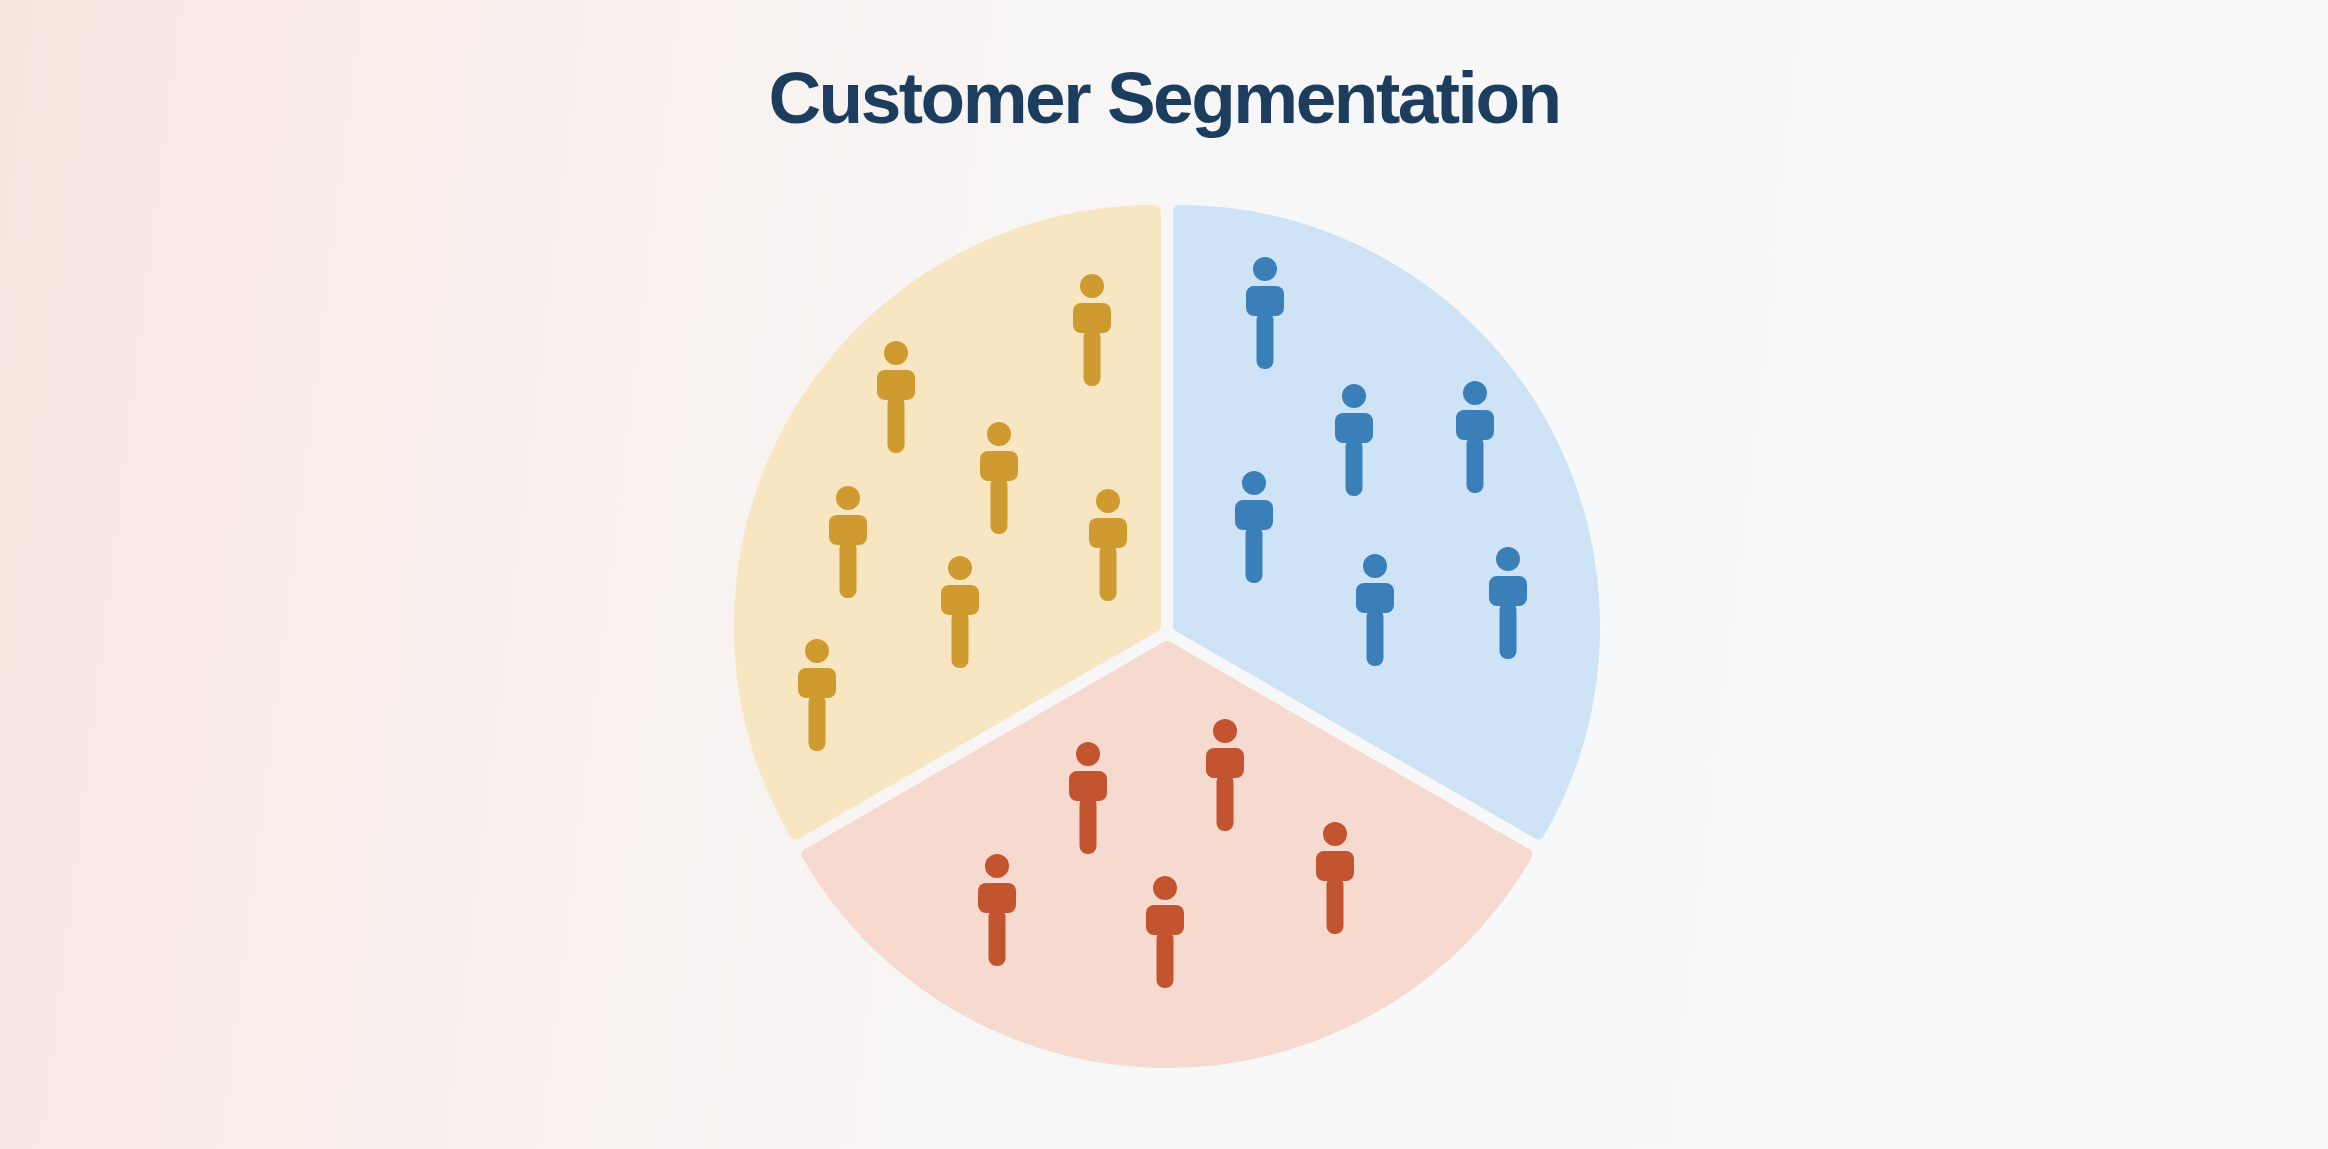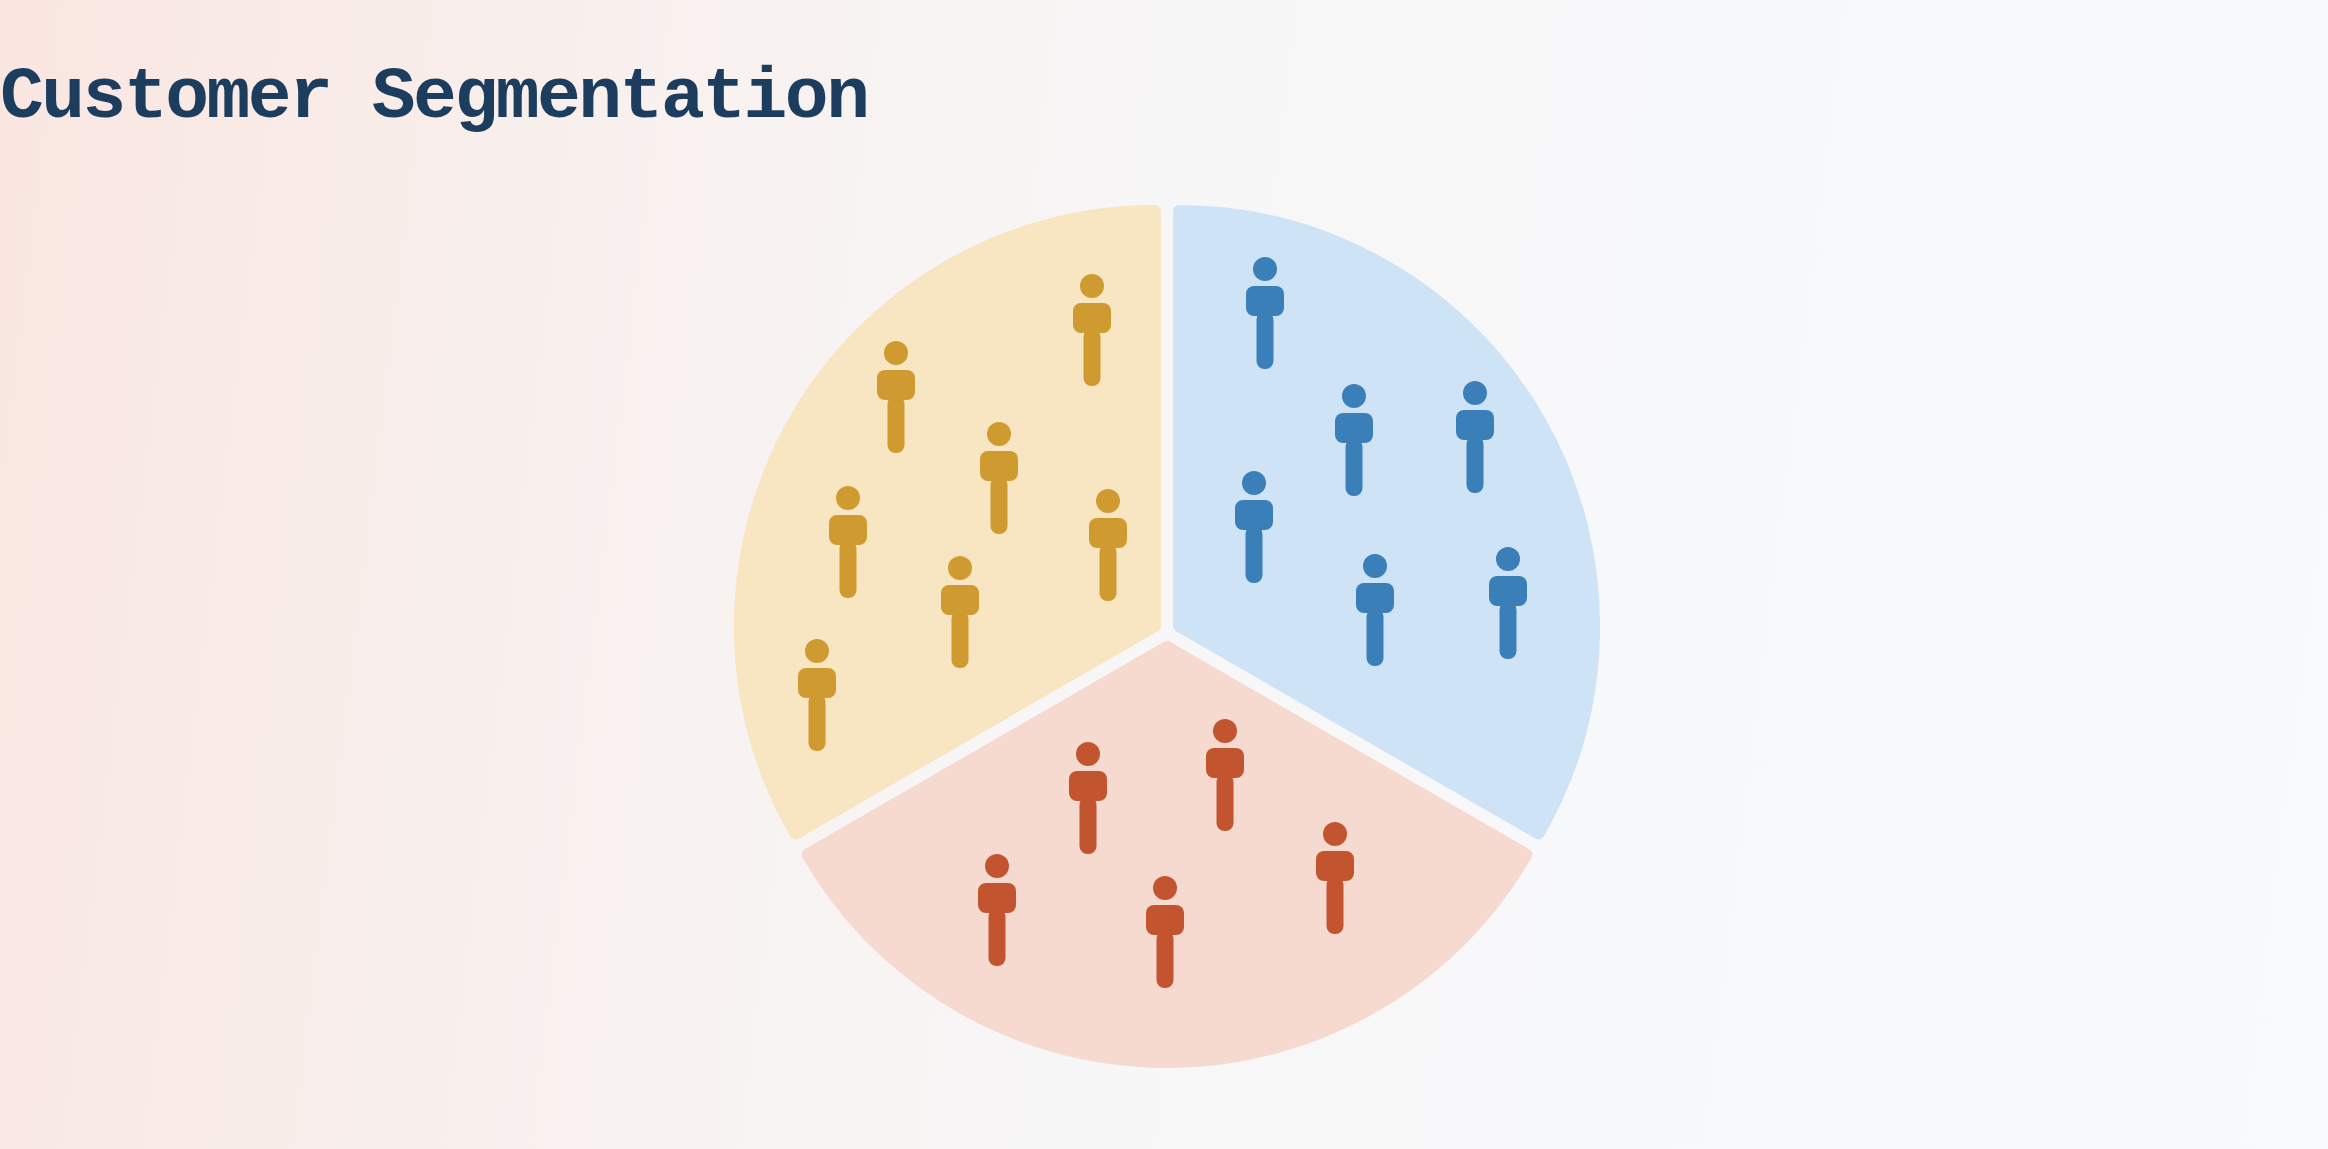--- a/index.html
+++ b/index.html
@@ -22,26 +22,26 @@
       #f8f2f0 30%,
       #f7f7f8 52%,
       #f8fafc 100%);
   }
   .chart-title {
     position: absolute;
     top: 56px;
     left: 0;
     width: 100%;
     margin: 0;
+    text-align: center;
     font-size: 73px;
     font-weight: 700;
     letter-spacing: -2.5px;
     color: #1d3d5e;
     line-height: 1.15;
-    font-family: Liberation Mono, monospace;
   }
   .pie-svg {
     position: absolute;
     left: 0;
     top: 0;
     width: 2328px;
     height: 1149px;
     display: block;
   }
 </style>

